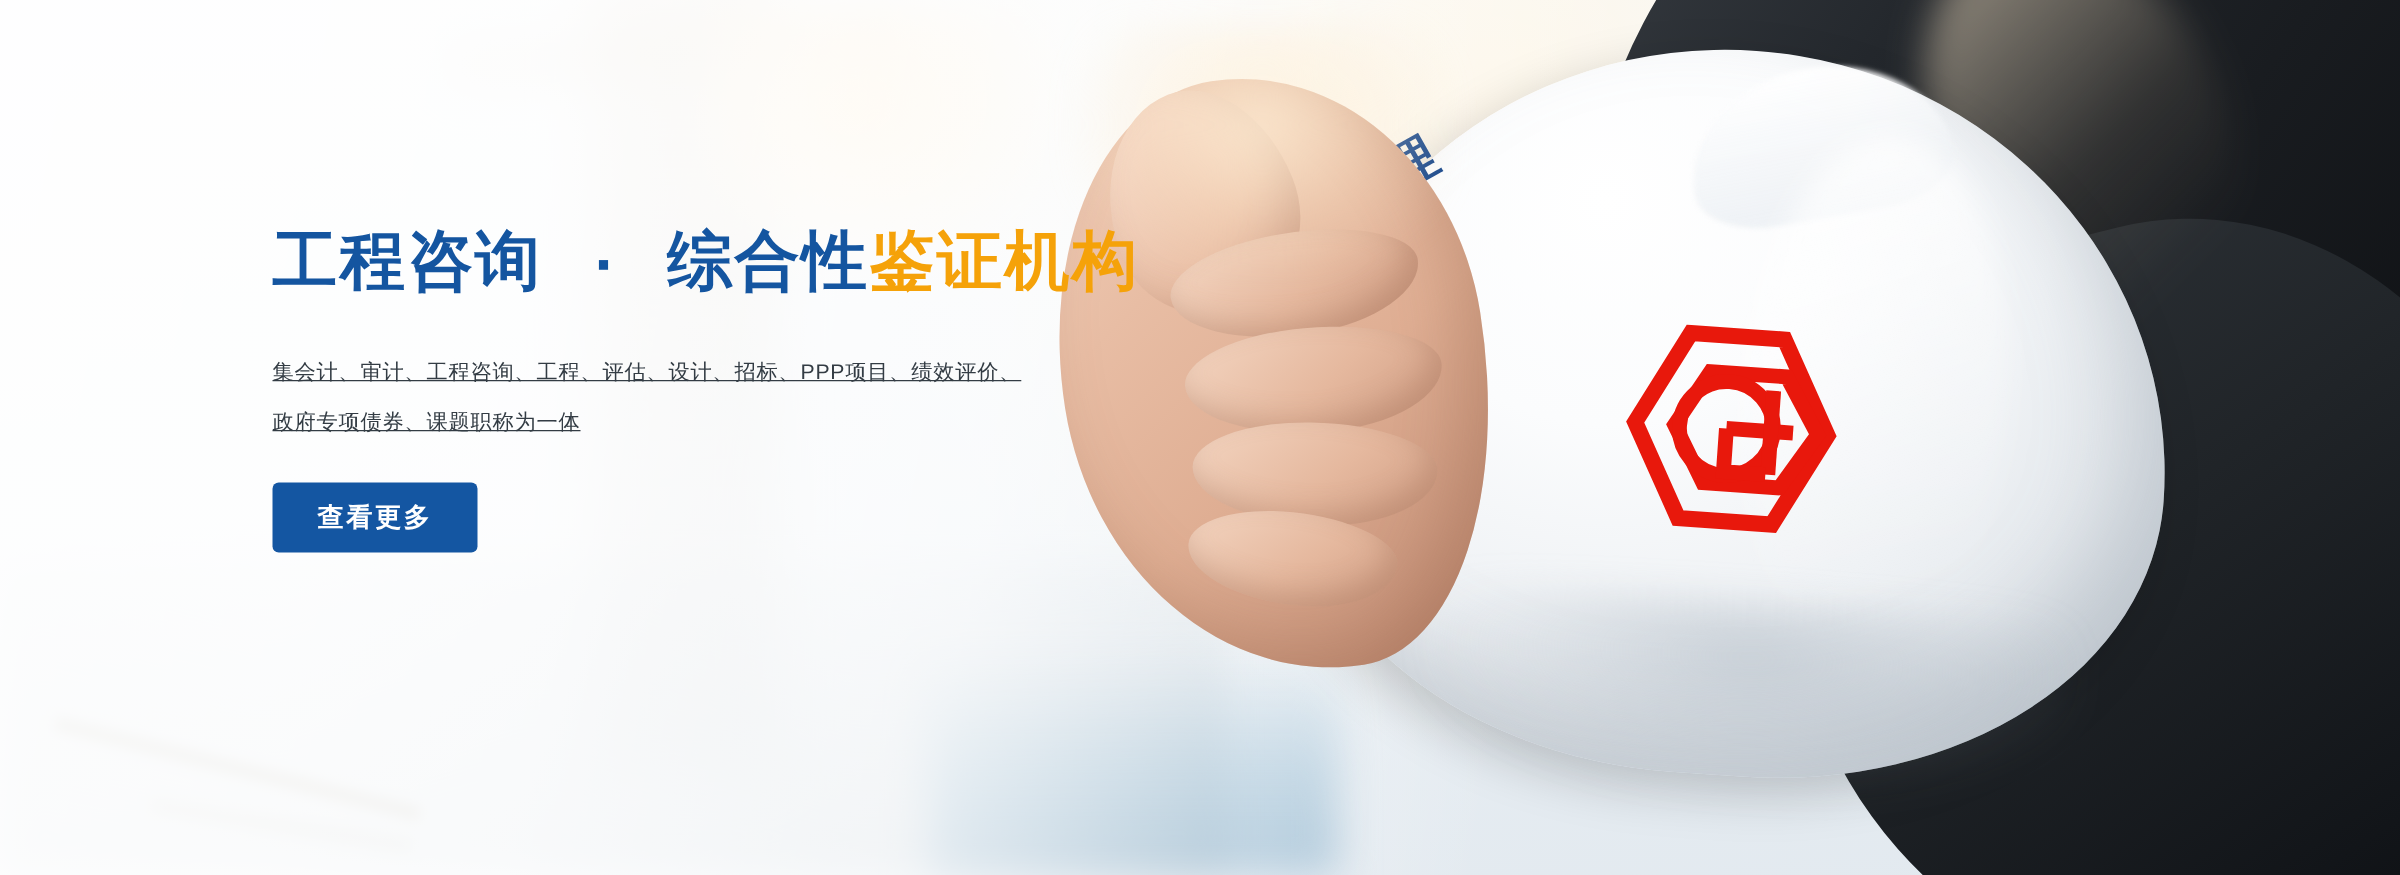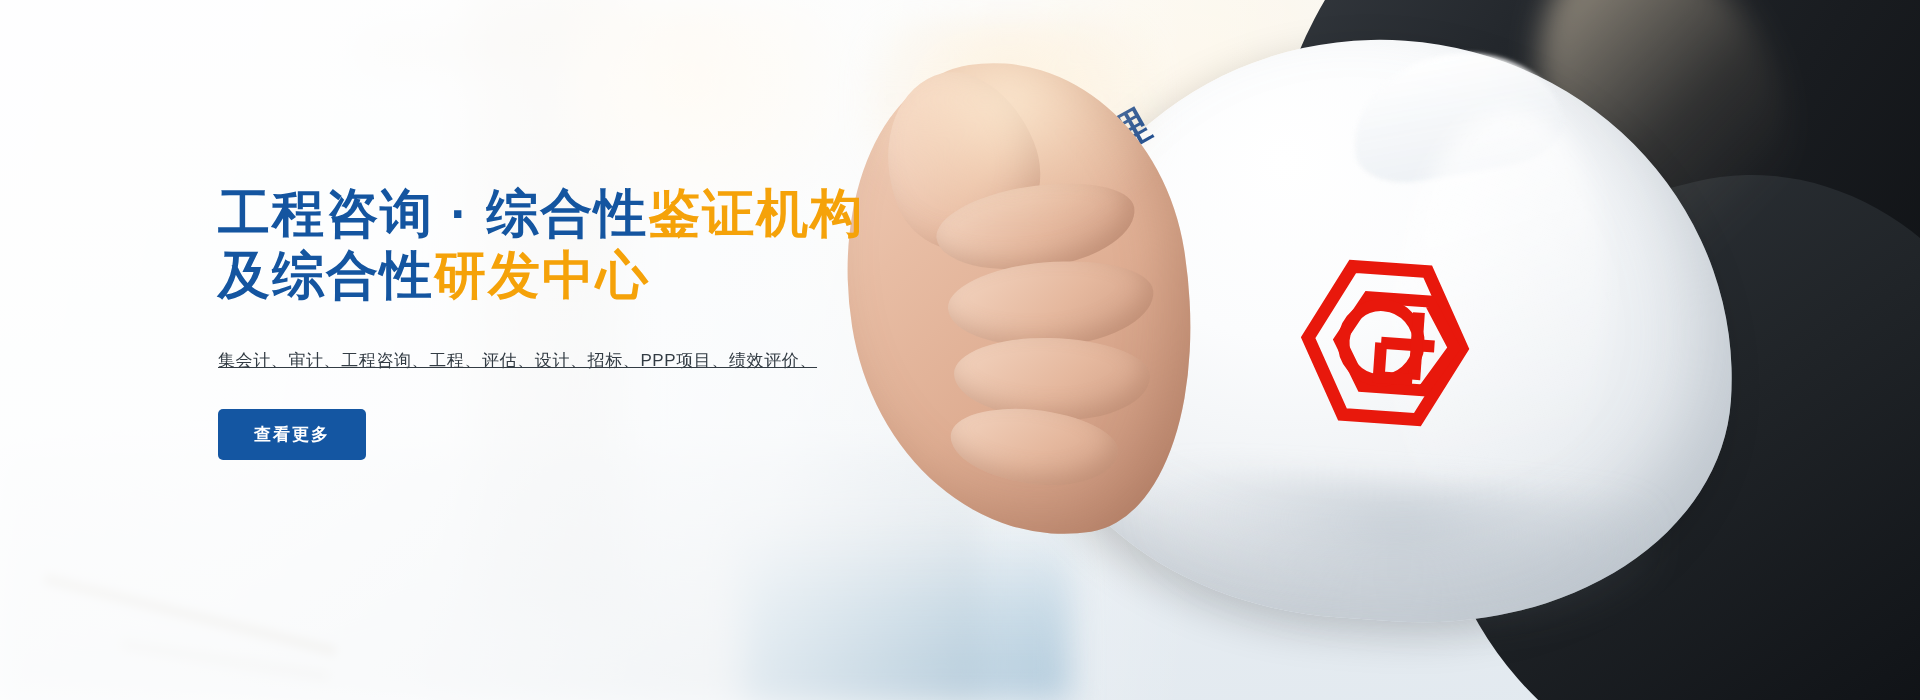--- a/index.html
+++ b/index.html
@@ -178,40 +178,40 @@
     font-size:82px; font-weight:bold; letter-spacing:3px;
     color:rgba(186,196,208,0.32);
     line-height:1;
     white-space:nowrap;
     user-select:none;
   }
 
   .headline { position:relative; margin-top:64px; }
   .headline-line {
     font-size:52px; font-weight:bold; line-height:1.20;
-    letter-spacing:2px; white-space:nowrap;
+    letter-spacing:2px; white-space:nowrap;font-family:Liberation Mono, monospace;
   }
   .c-blue   { color:#1455a0; }
   .c-orange { color:#f5a209; }
 
   .desc {
     margin-top:34px;
     font-size:17px; line-height:2.35; color:#333c44;
     letter-spacing:0.6px;
     text-decoration:underline;
   }
   .desc div { white-space:nowrap; }
 
   .cta {
     display:inline-block;
     margin-top:28px;
     padding:14px 36px;
     background:#1456a2;
     color:#ffffff;
-    font-size:17px; font-weight:bold; letter-spacing:2px;
+    font-size:21px; font-weight:bold; letter-spacing:2px;
     border:none; border-radius:5px;
     cursor:pointer;
   }
 </style>
 </head>
 <body>
 
 <div class="banner">
 
   <div class="bg-photo">
@@ -266,25 +266,23 @@
     <div class="hand-glow"></div>
   </div>
 
   <div class="content">
 
 
     <div class="headline">
       <div class="headline-line">
         <span class="c-blue">工程咨询 · 综合性</span><span class="c-orange">鉴证机构</span>
       </div>
-      <div class="headline-line">
-        <span class="c-blue">及综合性</span><span class="c-orange">研发中心</span>
-      </div>
     </div>
 
     <div class="desc">
       <div>集会计、审计、工程咨询、工程、评估、设计、招标、PPP项目、绩效评价、</div>
+      <div>政府专项债券、课题职称为一体</div>
     </div>
 
     <button class="cta">查看更多</button>
 
   </div>
 </div>
 
 </body></html>

